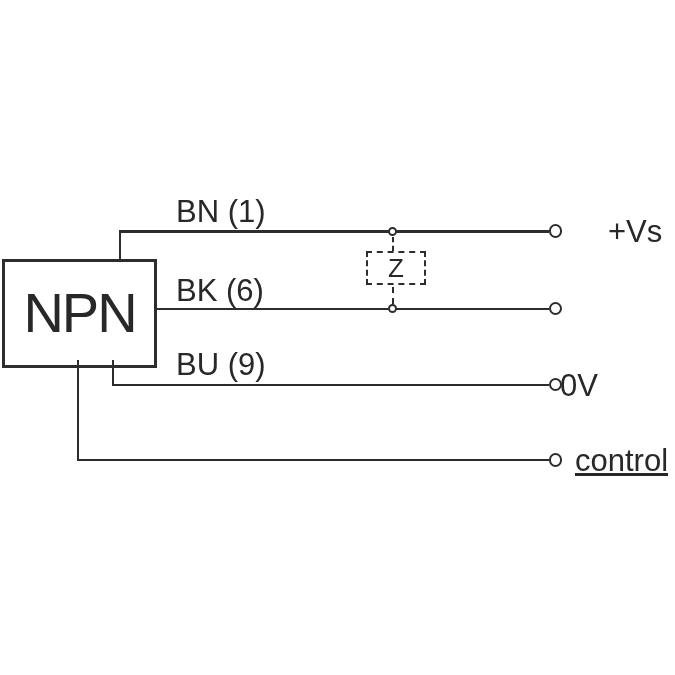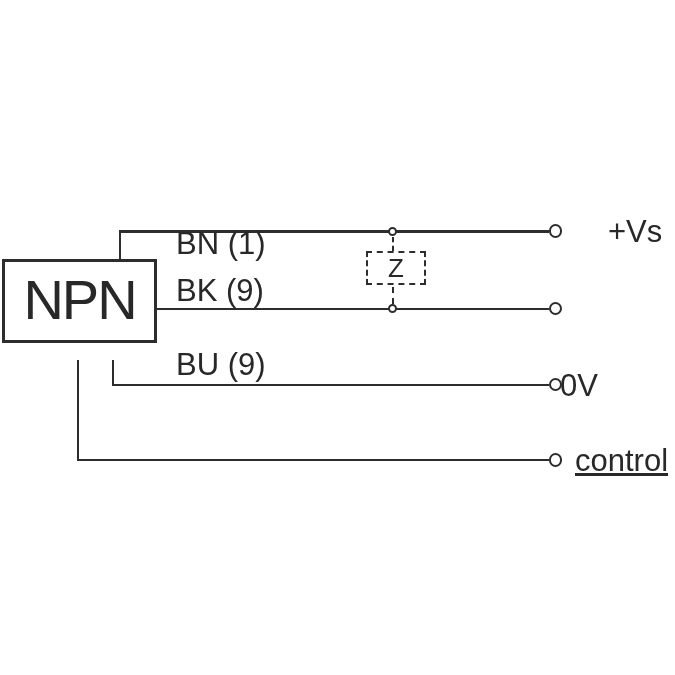--- a/index.html
+++ b/index.html
@@ -12,21 +12,21 @@
     width: 675px;
     height: 675px;
     background: var(--bg, #ffffff);
     font-family: "Liberation Sans", sans-serif;
     overflow: hidden;
   }
   
   .device-box {
     position: absolute;
     left: 2px; top: 259px;
-    width: 155px; height: 84px;
+    width: 155px; height: 109px;
     box-sizing: border-box;
     border: 3px solid var(--line);
     background: #ffffff;
     display: flex;
     align-items: center;
     justify-content: center;
   }
   .device-label {
     font-size: 56px;
     letter-spacing: -2px;
@@ -93,24 +93,24 @@
 <body>
 
 <div class="stage" style="--line: #2d2d2d; --text: #282828; --bg: #ffffff;">
 
   <div class="device-box">
     <span class="device-label">NPN</span>
   </div>
 
   <div class="v-wire" style="left:119px; top:231px; height:30px;"></div>
   <div class="h-wire" style="left:119px; top:230.3px; width:430px;"></div>
-  <div class="lbl" style="left:176px; top:196px;margin-top:32px;">BN (1)</div>
+  <div class="lbl" style="left:176px; top:196px;">BN (1)</div>
 
   <div class="h-wire" style="left:156px; top:307.8px; width:393px;"></div>
-  <div class="lbl" style="left:176px; top:275px;">BK (9)</div>
+  <div class="lbl" style="left:176px; top:275px;">BK (6)</div>
 
   <div class="v-wire" style="left:111.6px; top:360px; height:25px;"></div>
   <div class="h-wire" style="left:111.6px; top:383.8px; width:437.4px;"></div>
   <div class="lbl" style="left:176px; top:349px;">BU (9)</div>
 
   <div class="v-wire" style="left:76.6px; top:360px; height:100px;"></div>
   <div class="h-wire" style="left:76.6px; top:458.8px; width:472.4px;"></div>
 
   <div class="junction" style="left:388.3px; top:226.8px;"></div>
   <div class="v-dash" style="left:391.8px; top:236.5px; height:14px;"></div>

